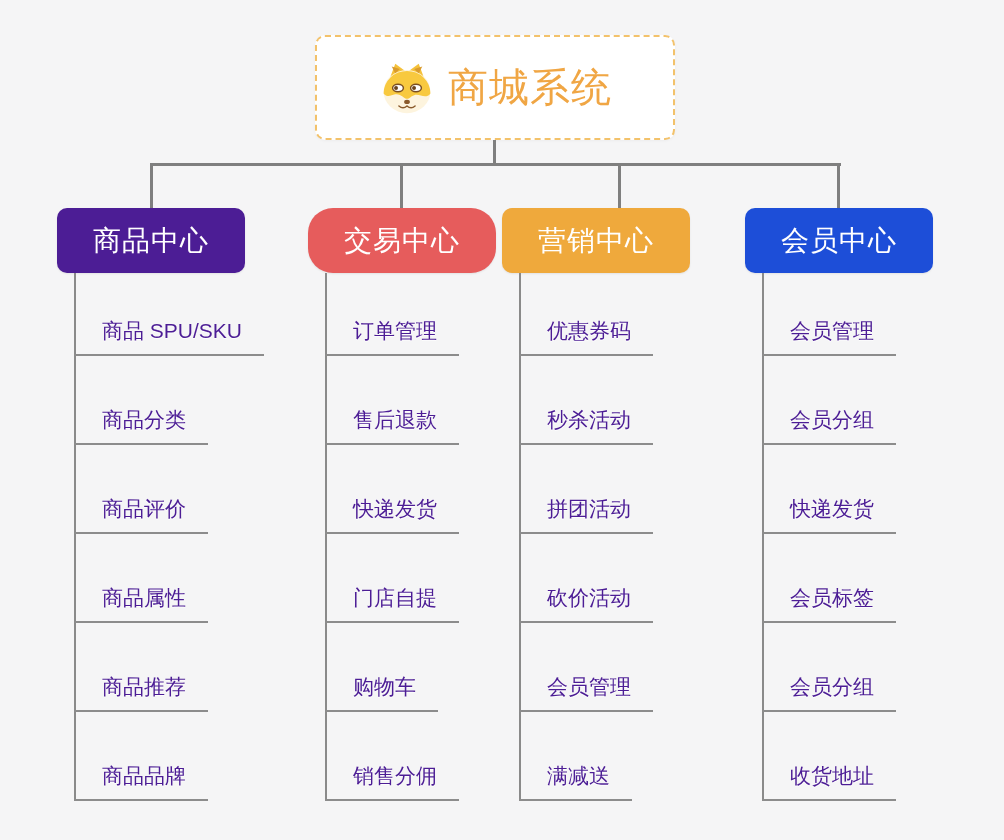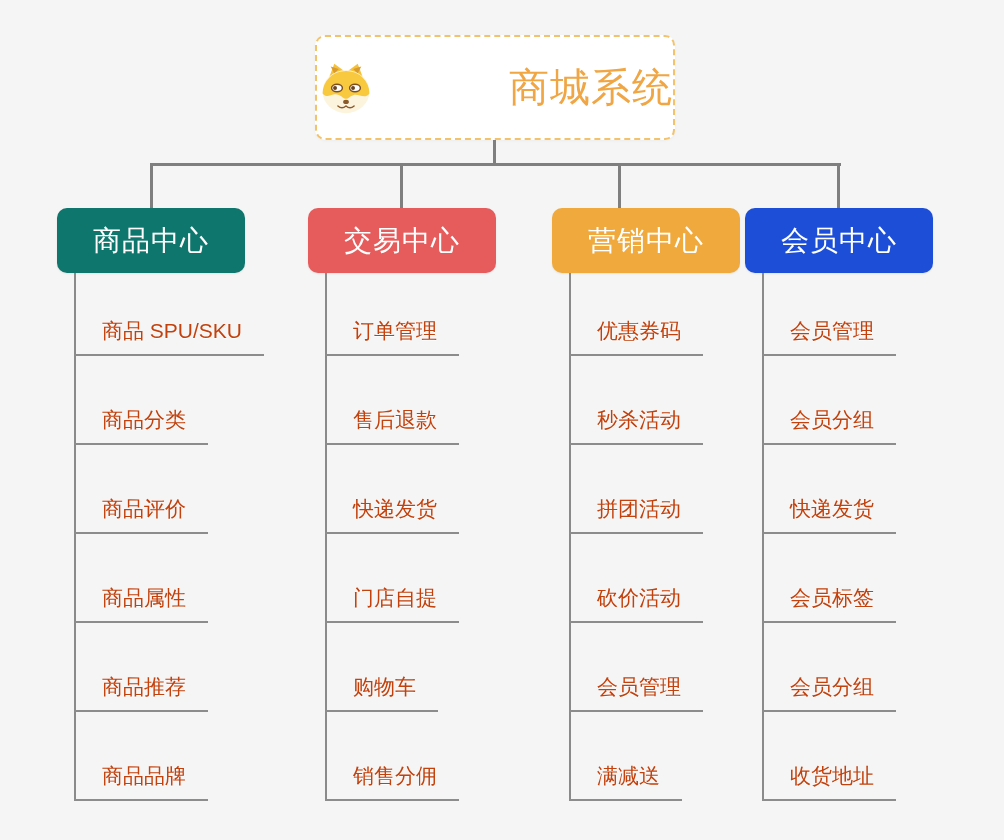--- a/index.html
+++ b/index.html
@@ -14,21 +14,21 @@
     overflow:hidden;
   }
   
   .root-node{
     position:absolute;left:315px;top:35px;
     width:360px;height:105px;
     background:#ffffff;
     border:2px dashed #f3c26b;
     border-radius:10px;
     box-sizing:border-box;
-    display:flex;align-items:center;justify-content:space-between;
+    display:flex;align-items:center;justify-content:center;
     gap:12px;
     box-shadow:0 1px 3px rgba(0,0,0,0.04);
   }
   .root-title{
     font-size:40px;
     color:#f0a644;
     letter-spacing:1px;
     white-space:nowrap;
   }
   .doge{width:58px;height:54px;flex:0 0 auto;}
@@ -40,21 +40,21 @@
   .drop-0{left:150px;}
   .drop-1{left:400px;}
   .drop-2{left:618px;}
   .drop-3{left:837px;}
   
   .branch{
     position:absolute;top:208px;width:188px;height:600px;
   }
   .branch-0{left:57px;}
   .branch-1{left:308px;}
-  .branch-2{left:552px;}
+  .branch-2{left:502px;}
   .branch-3{left:745px;}
   .branch-box{
     position:absolute;left:0;top:0;
     width:188px;height:65px;
     border-radius:10px;
     display:flex;align-items:center;justify-content:center;
     color:#ffffff;
     font-size:28px;
     letter-spacing:1px;
     box-shadow:0 1px 2px rgba(0,0,0,0.08);
@@ -62,21 +62,21 @@
   }
   .trunk{
     position:absolute;left:17px;top:65px;
     width:2px;height:528px;
     background:#8a8a8a;
   }
   .leaf{
     position:absolute;left:17px;
     white-space:nowrap;
     font-size:21px;line-height:30px;
-    color:#c2410c;
+    color:#4c1d95;
     padding:0 22px 8px 28px;
     border-bottom:2px solid #8c8c8c;
     text-shadow:0 1px 0 rgba(255,255,255,0.8);
     cursor:pointer;
   }
   .leaf-0{top:108px;}
   .leaf-1{top:197px;padding-left:28px;}
   .leaf-2{top:286px;}
   .leaf-3{top:375px;}
   .leaf-4{top:464px;}
@@ -106,34 +106,34 @@
   </div>
 
   <div class="line root-stem"></div>
   <div class="line hline"></div>
   <div class="line drop drop-0"></div>
   <div class="line drop drop-1"></div>
   <div class="line drop drop-2"></div>
   <div class="line drop drop-3"></div>
 
   <div class="branch branch-0">
-    <div class="branch-box" style="background-color: #0f766e; text-align: right;">
+    <div class="branch-box" style="background-color: #4c1d95; text-align: right;">
       <span>商品中心</span>
     </div>
     <div class="trunk"></div>
     <div class="leaf leaf-0">商品 SPU/SKU</div>
     <div class="leaf leaf-1">商品分类</div>
     <div class="leaf leaf-2">商品评价</div>
     <div class="leaf leaf-3">商品属性</div>
     <div class="leaf leaf-4">商品推荐</div>
     <div class="leaf leaf-5">商品品牌</div>
   </div>
 
   <div class="branch branch-1">
-    <div class="branch-box" style="background-color: rgb(230, 92, 92);">
+    <div class="branch-box" style="background-color: rgb(230, 92, 92); border-radius: 25px;">
       <span>交易中心</span>
     </div>
     <div class="trunk"></div>
     <div class="leaf leaf-0">订单管理</div>
     <div class="leaf leaf-1">售后退款</div>
     <div class="leaf leaf-2">快递发货</div>
     <div class="leaf leaf-3">门店自提</div>
     <div class="leaf leaf-4">购物车</div>
     <div class="leaf leaf-5">销售分佣</div>
   </div>

